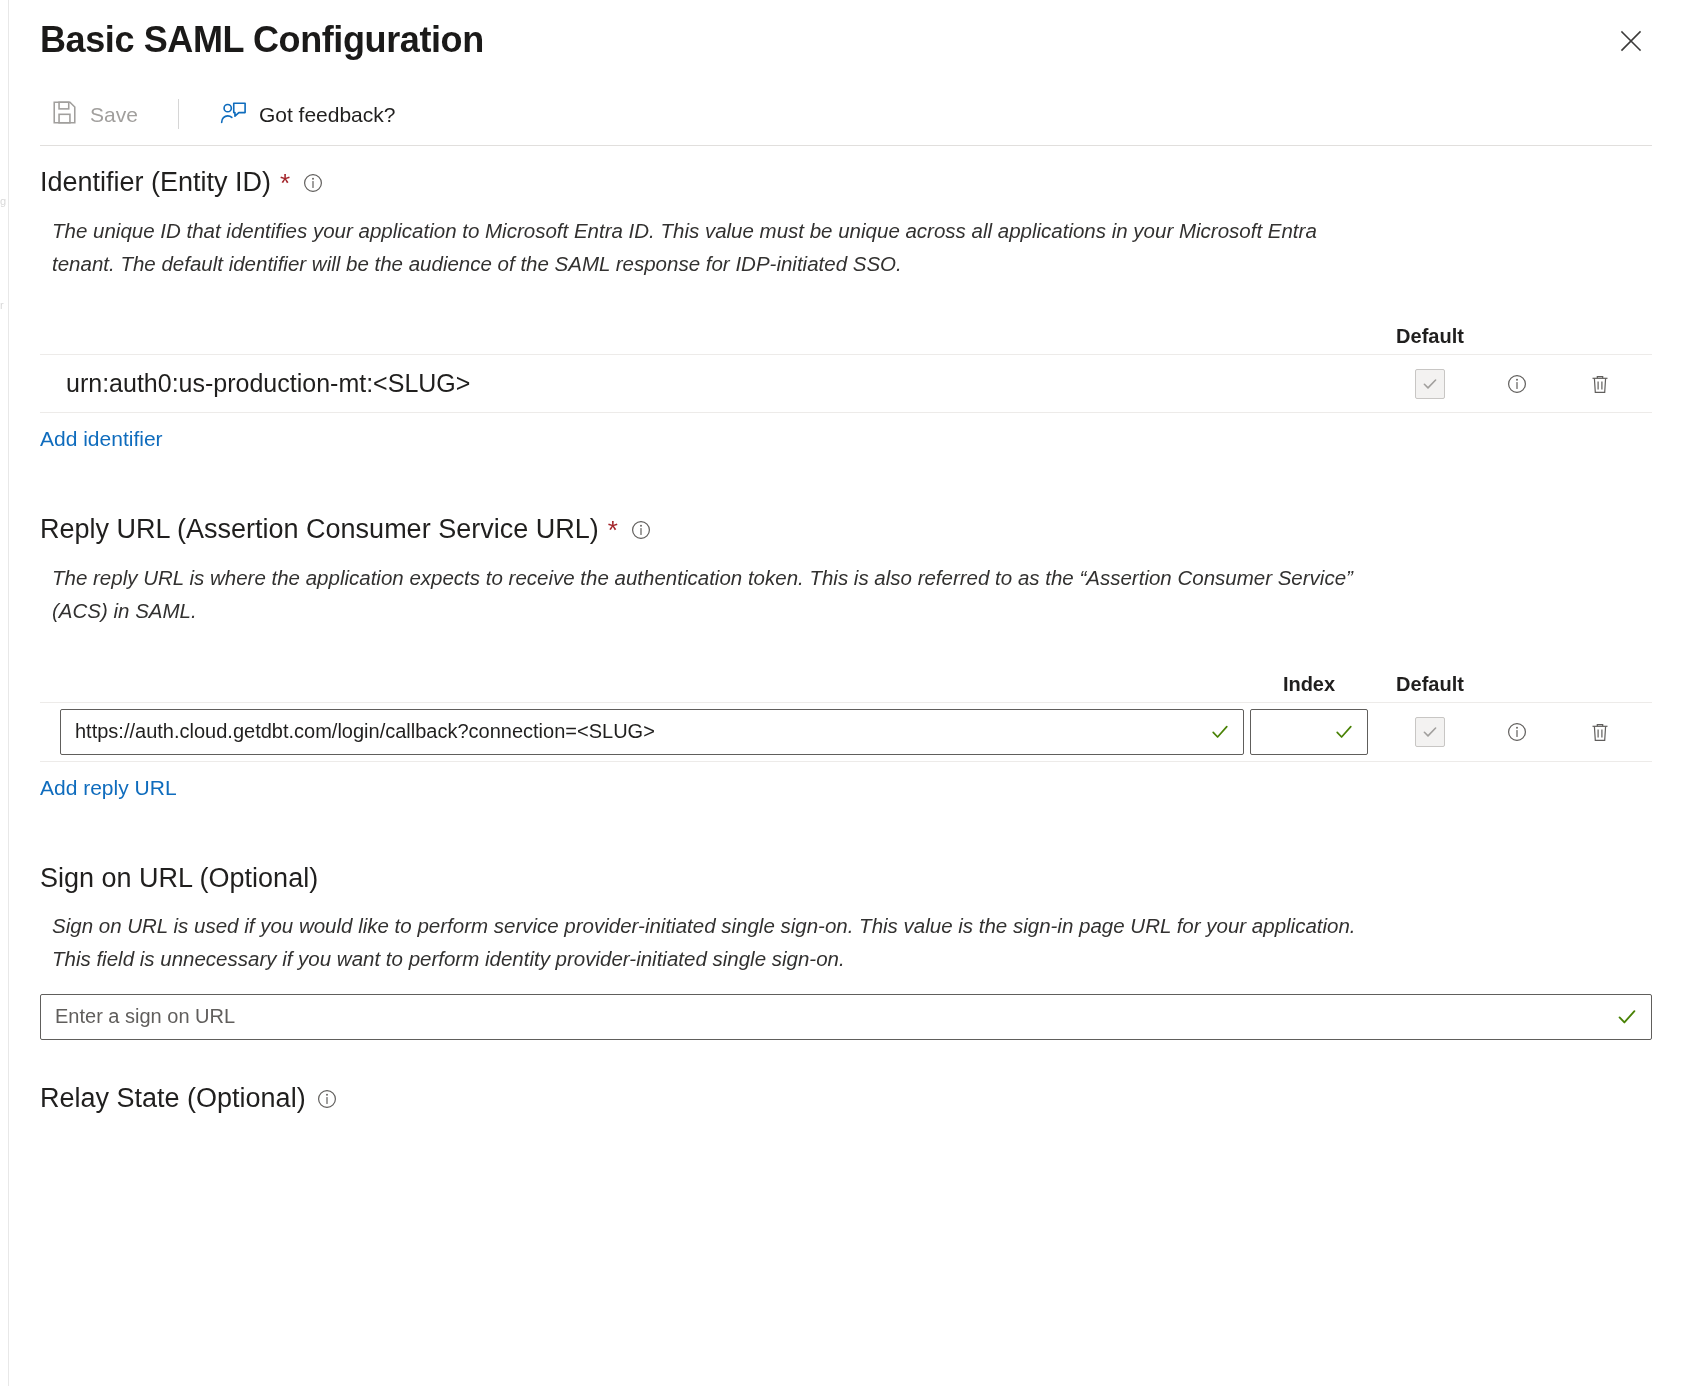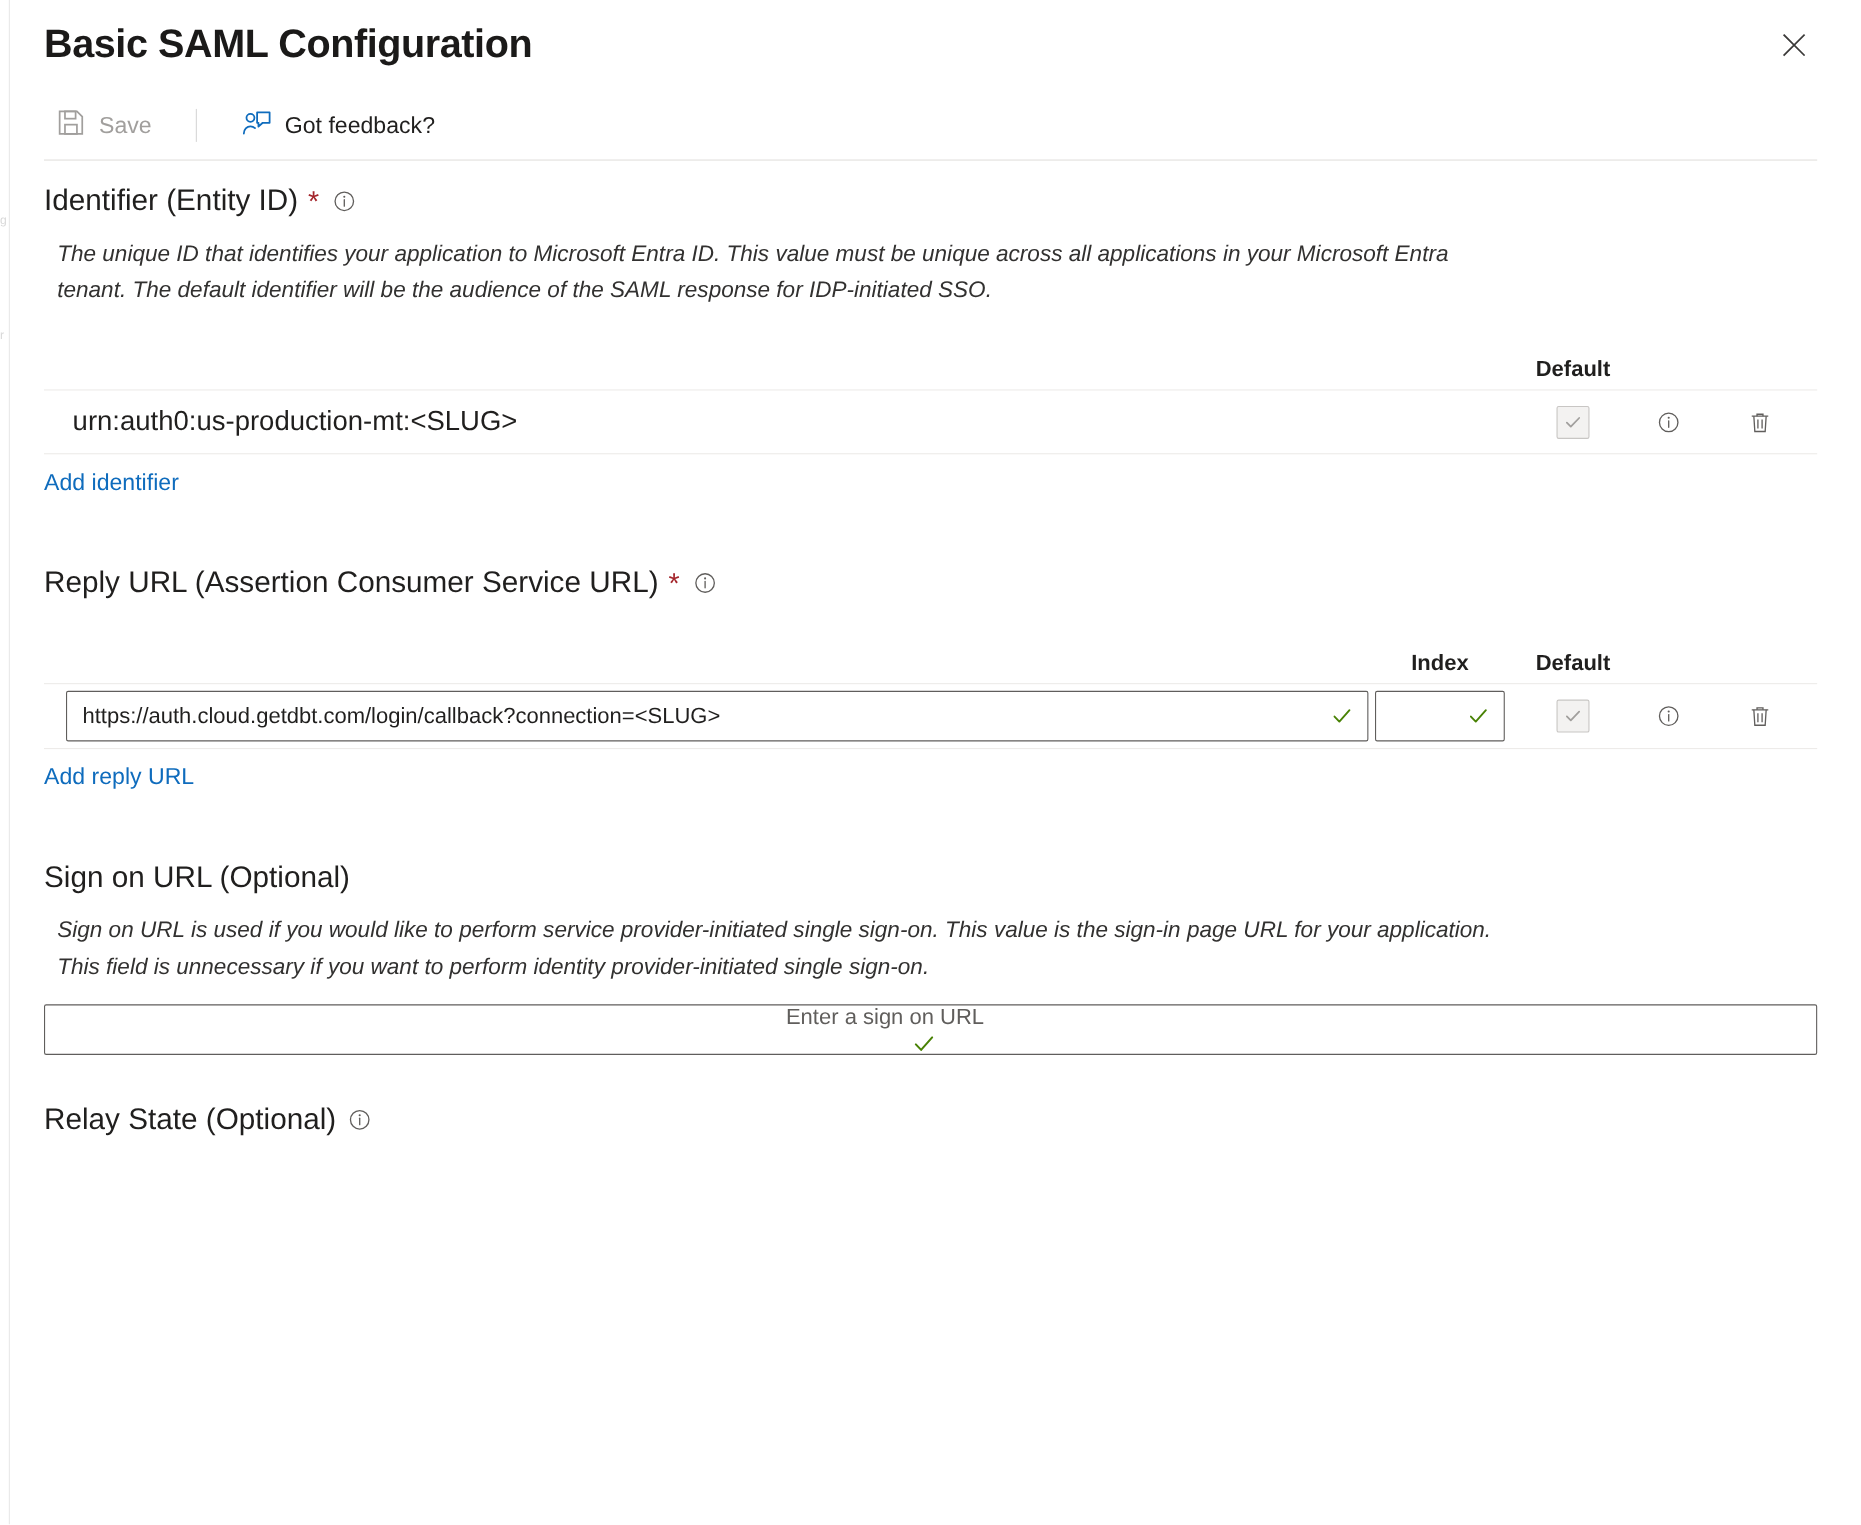--- a/index.html
+++ b/index.html
@@ -197,21 +197,21 @@
 
   .add-link {
     display: inline-block;
     font-size: 21px;
     color: #0f6cbd;
     margin-top: 14px;
     cursor: pointer;
     text-decoration: none;
   }
 
-  .signon-field { margin-top: 18px; flex-direction: column; }
+  .signon-field { margin-top: 18px; }
   .relay-section { padding-top: 42px; }
 </style>
 </head>
 <body>
 
 <div class="left-edge"></div>
 <div class="edge-frag" style="top:196px;">g</div>
 <div class="edge-frag" style="top:300px;">r</div>
 
 <div class="panel-header">
@@ -318,20 +318,21 @@
       <span>Reply URL (Assertion Consumer Service URL)</span>
       <span class="req-star">*</span>
       <span class="info-glyph">
         <svg width="22" height="22" viewBox="0 0 22 22" fill="none" stroke="#605e5c" stroke-width="1.2">
           <circle cx="11" cy="11" r="8.4"></circle>
           <line x1="11" y1="9.6" x2="11" y2="15.4" stroke-linecap="round"></line>
           <circle cx="11" cy="6.8" r="0.95" fill="#605e5c" stroke="none"></circle>
         </svg>
       </span>
     </div>
+    <p class="section-desc">The reply URL is where the application expects to receive the authentication token. This is also referred to as the “Assertion Consumer Service” (ACS) in SAML.</p>
 
     <div class="grid">
       <div class="grid-head">
         <div class="col-value"></div>
         <div class="col-index col-label">Index</div>
         <div class="col-default col-label">Default</div>
         <div class="col-info"></div>
         <div class="col-del"></div>
       </div>
 

